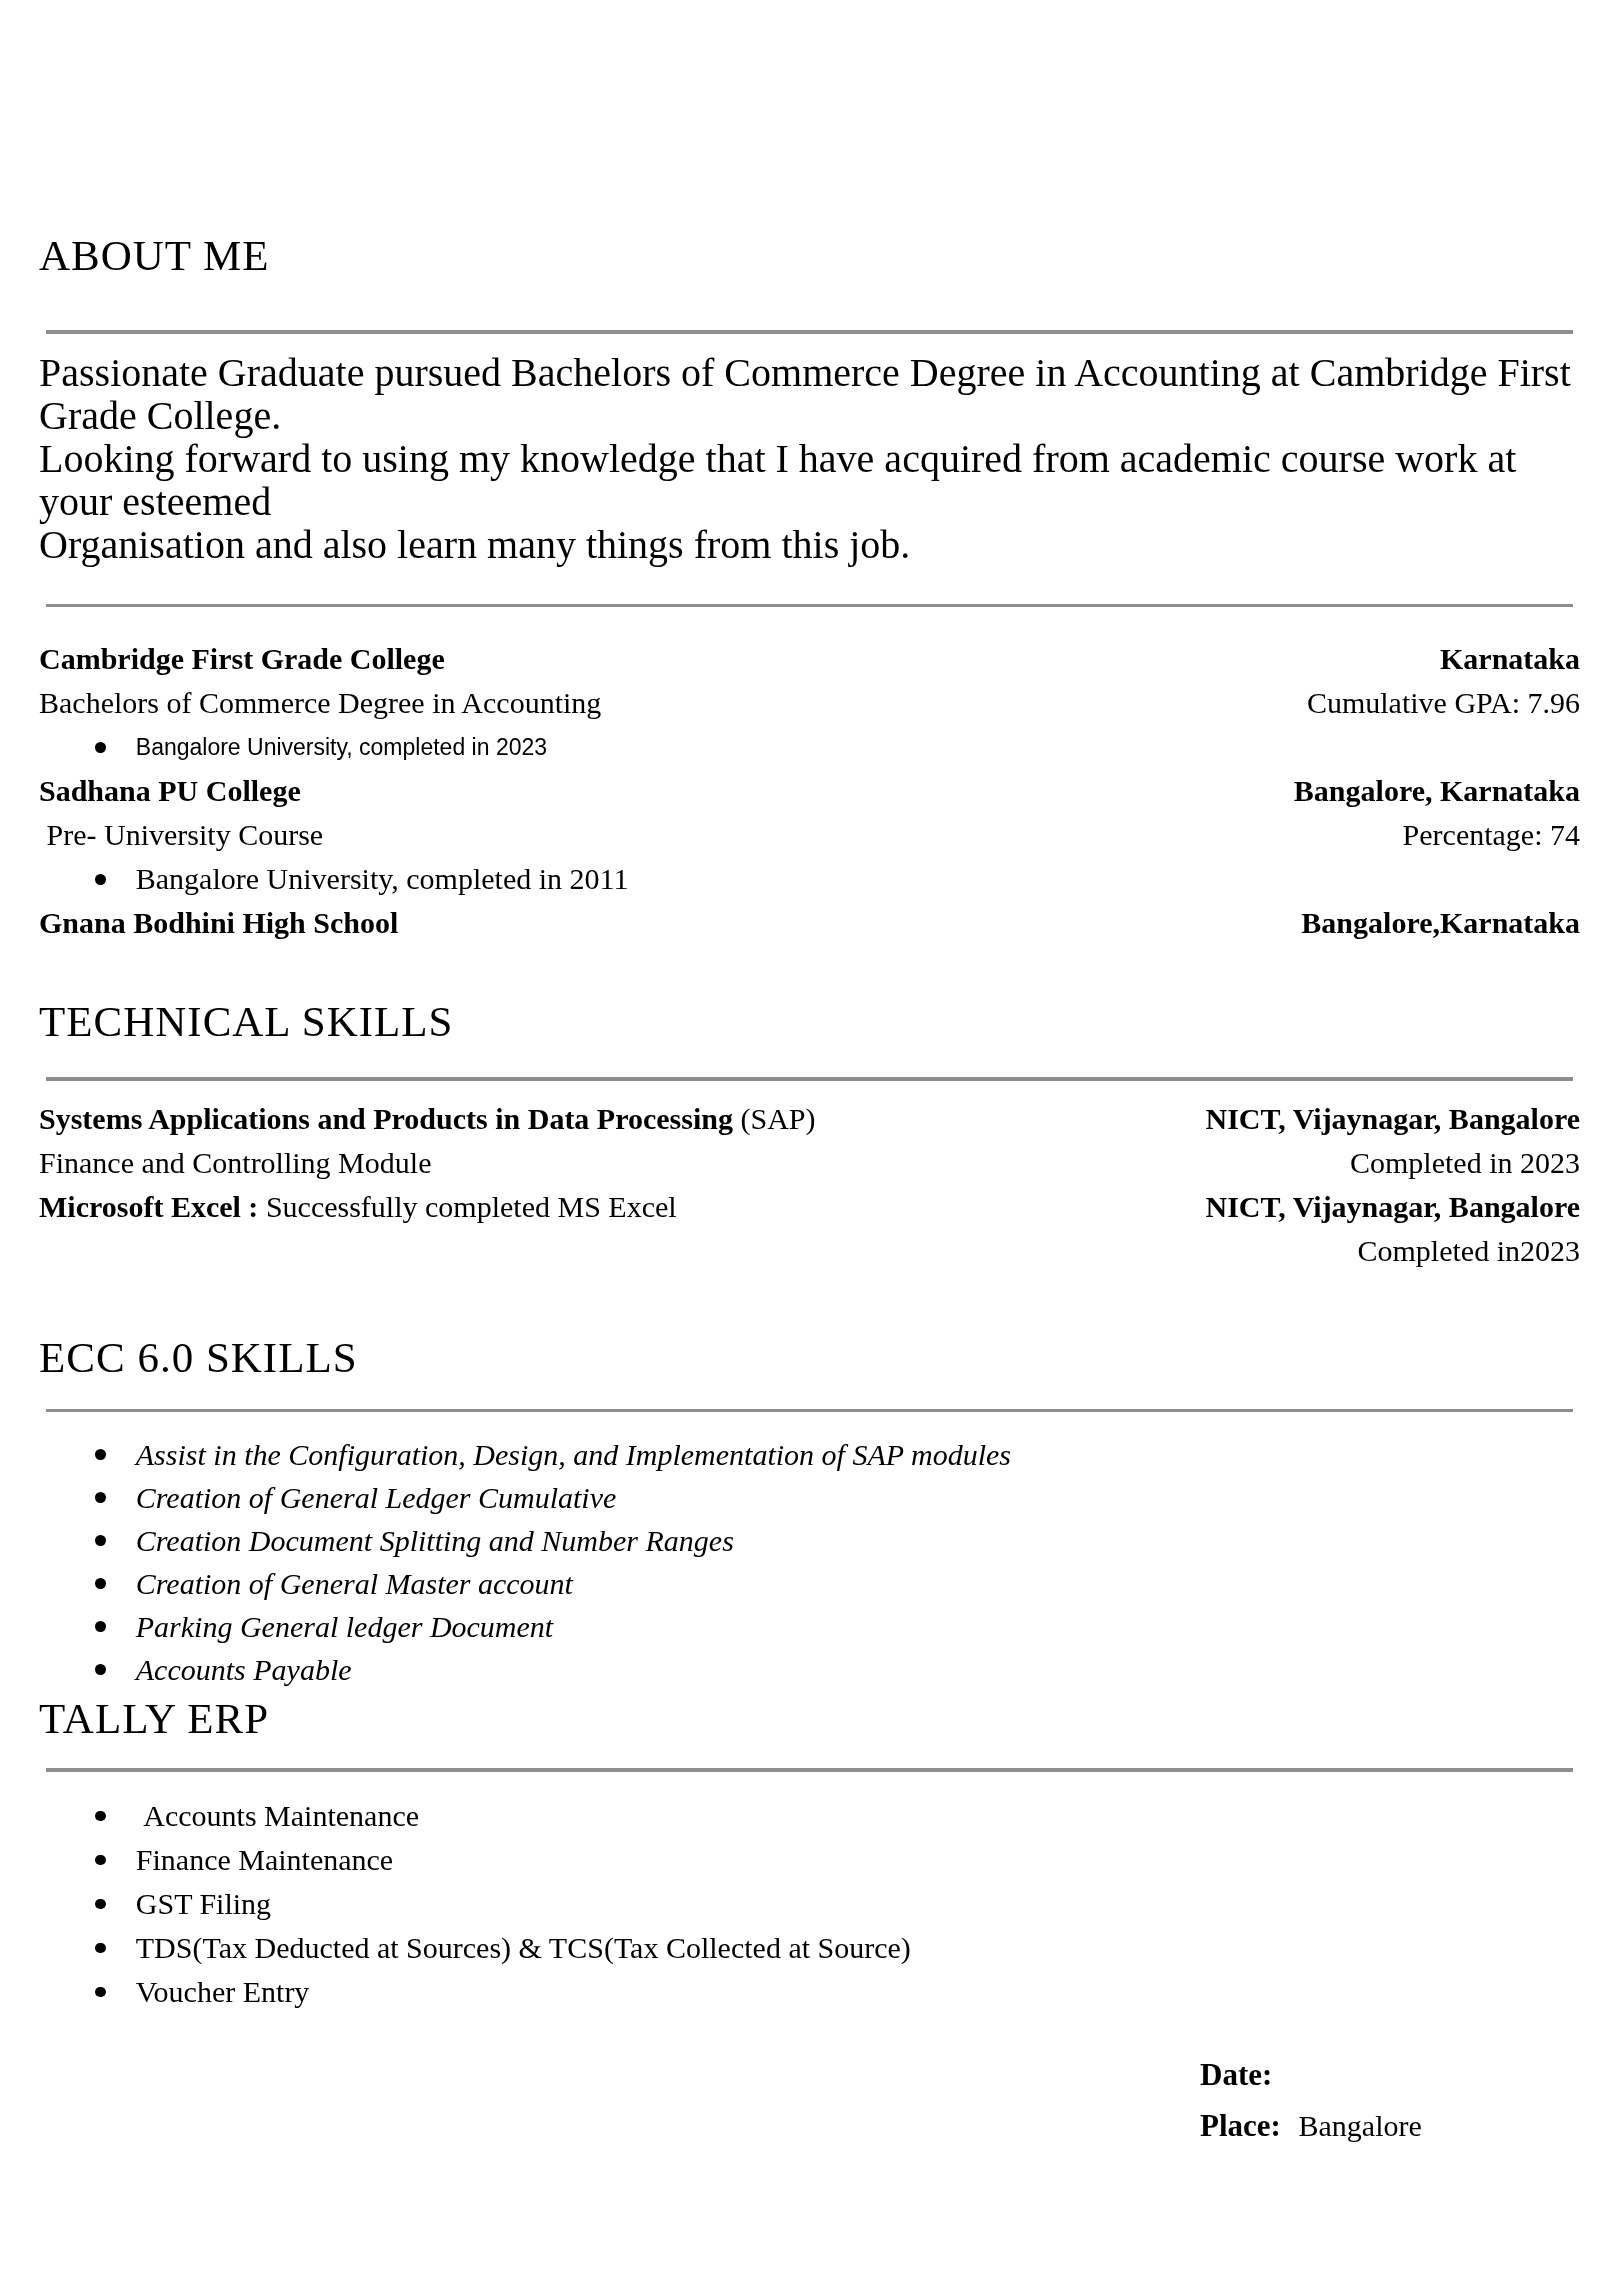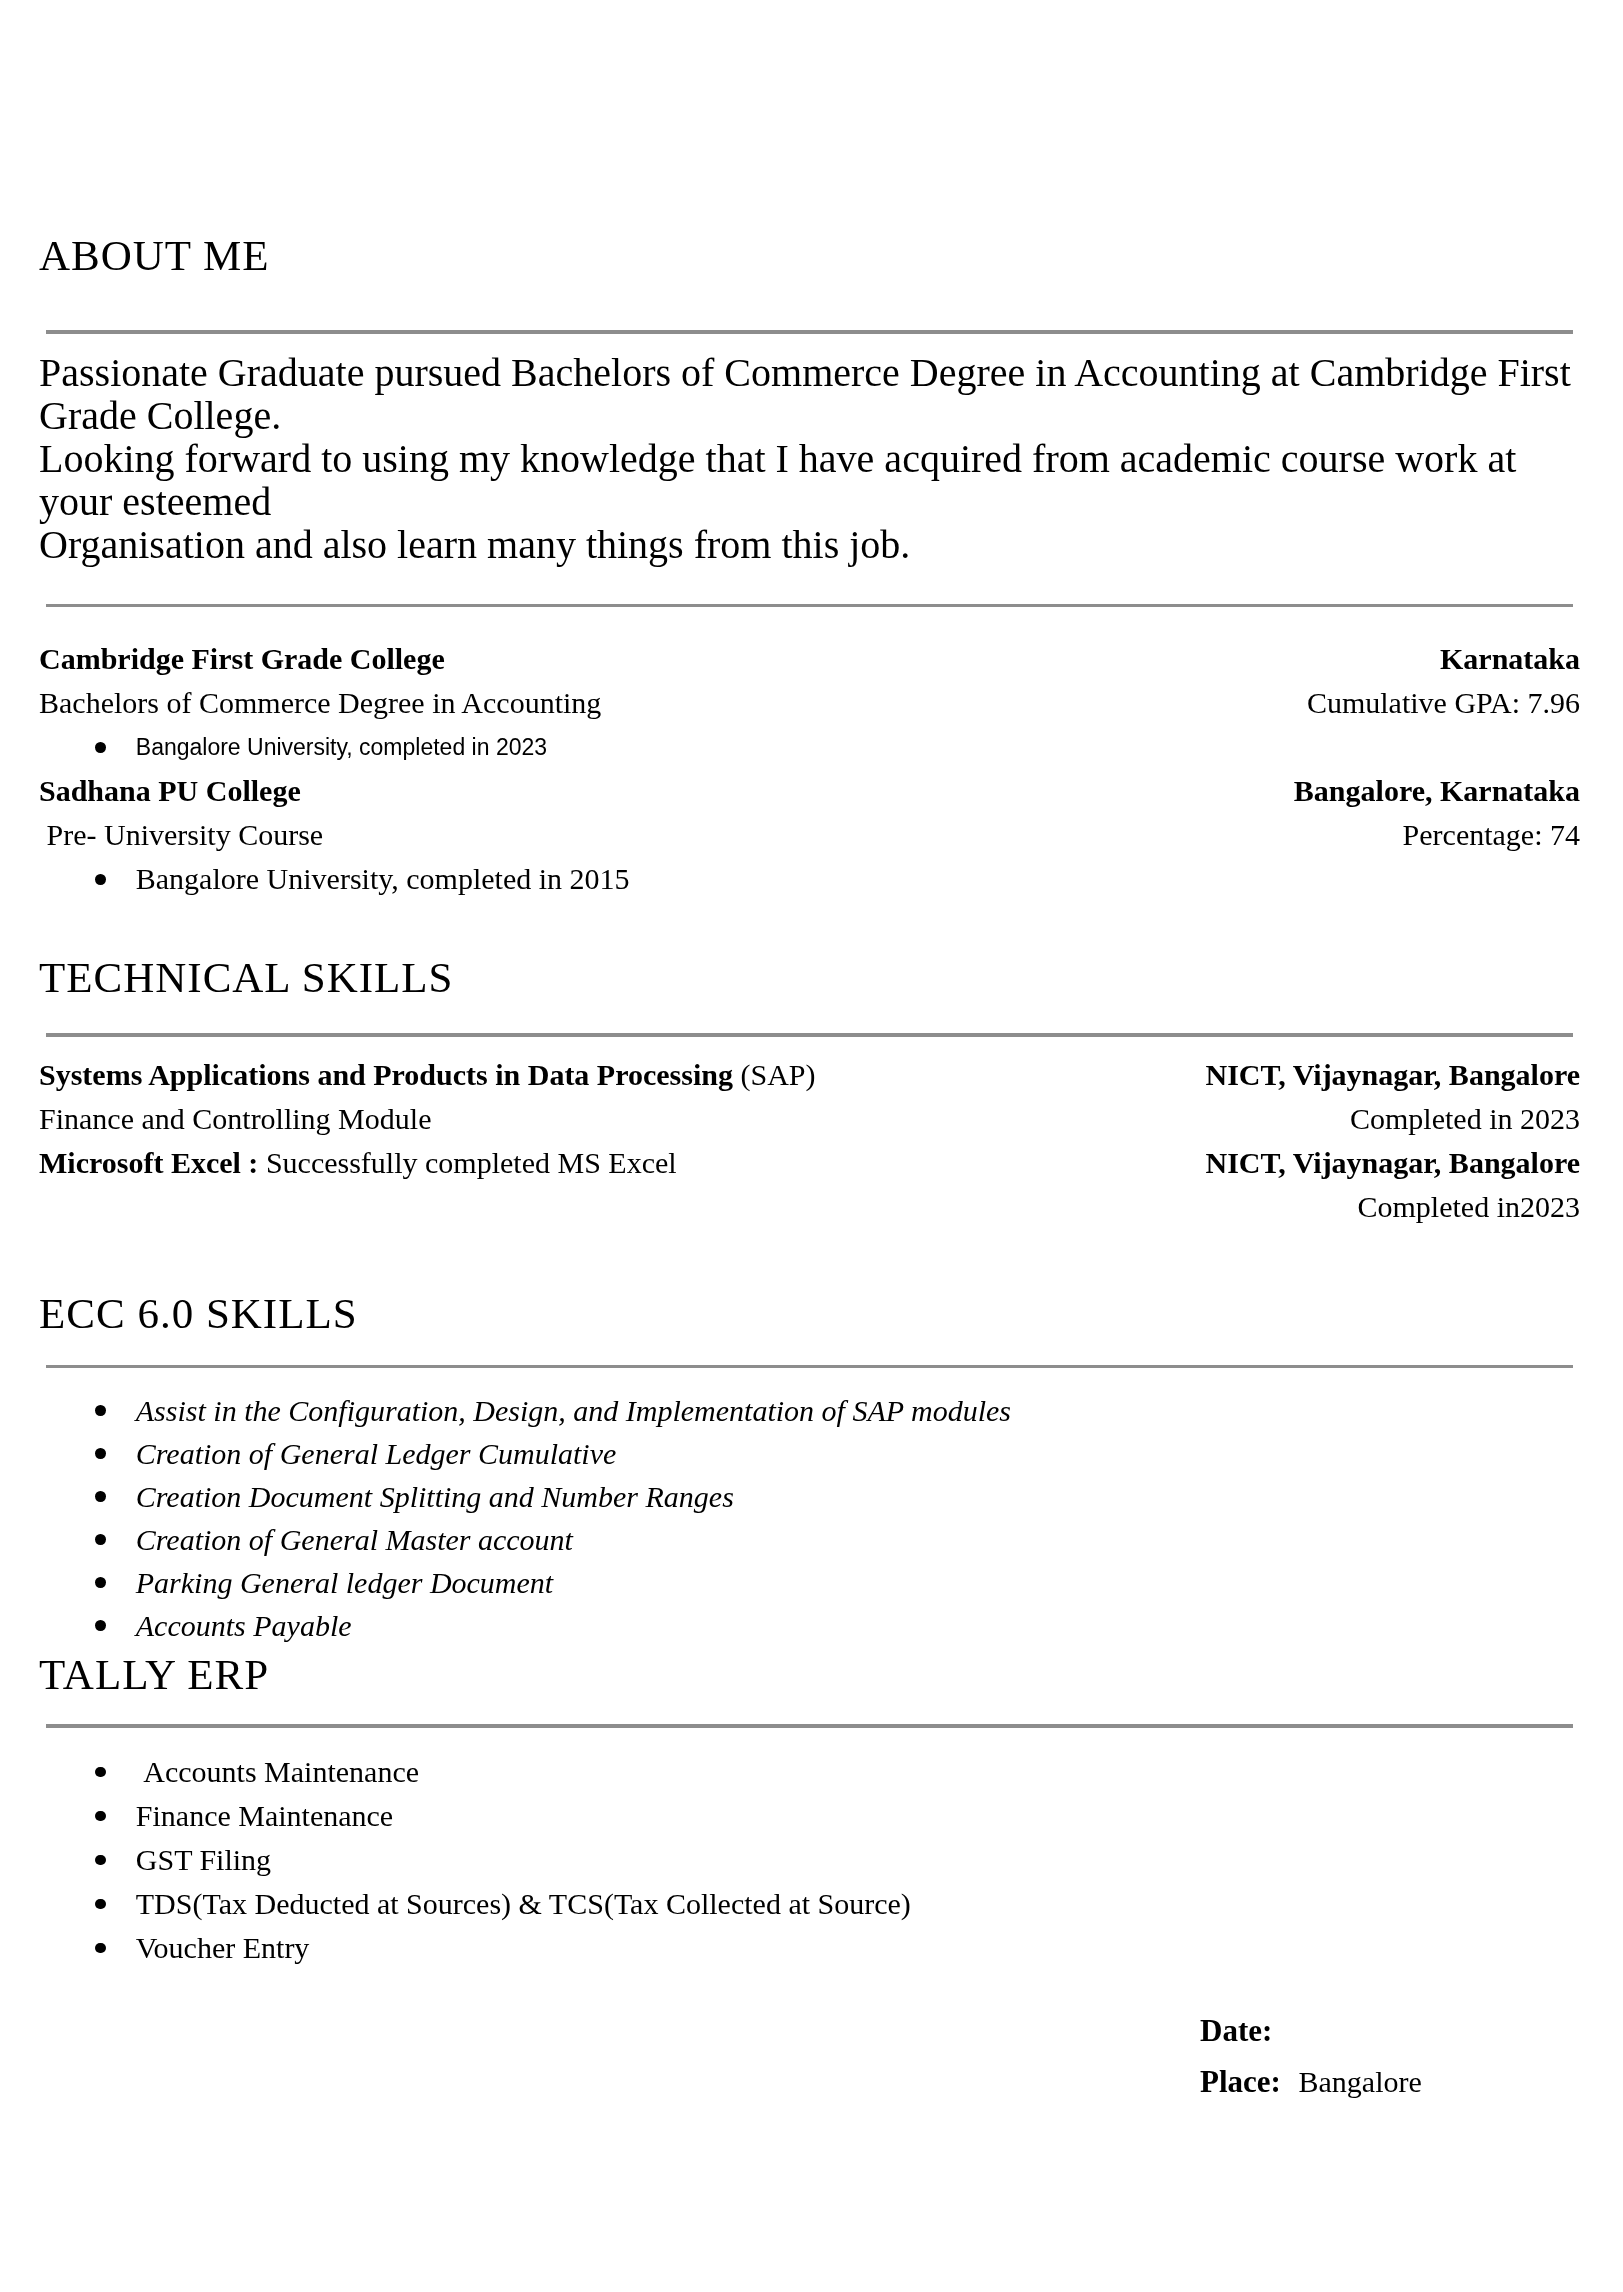--- a/index.html
+++ b/index.html
@@ -116,23 +116,27 @@
     <div class="row">
       <span class="left b">Sadhana PU College</span>
       <span class="right b">Bangalore, Karnataka</span>
     </div>
     <div class="row">
       <span class="left"> Pre- University Course</span>
       <span class="right">Percentage: 74</span>
     </div>
     <div class="bullet-row">
       <span class="dot"></span>
-      <span class="btext">Bangalore University, completed in 2015</span>
-    </div>
-
+      <span class="btext">Bangalore University, completed in 2011</span>
+    </div>
+
+    <div class="row">
+      <span class="left b">Gnana Bodhini High School</span>
+      <span class="right b">Bangalore,Karnataka</span>
+    </div>
   </div>
 
   <h1 class="sec-title h-technical">TECHNICAL SKILLS</h1>
   <div class="rule rule-3"></div>
   <div class="tech">
     <div class="row">
       <span class="left"><span class="b">Systems Applications and Products in Data Processing</span><span> (SAP)</span></span>
       <span class="right b">NICT, Vijaynagar, Bangalore</span>
     </div>
     <div class="row">

